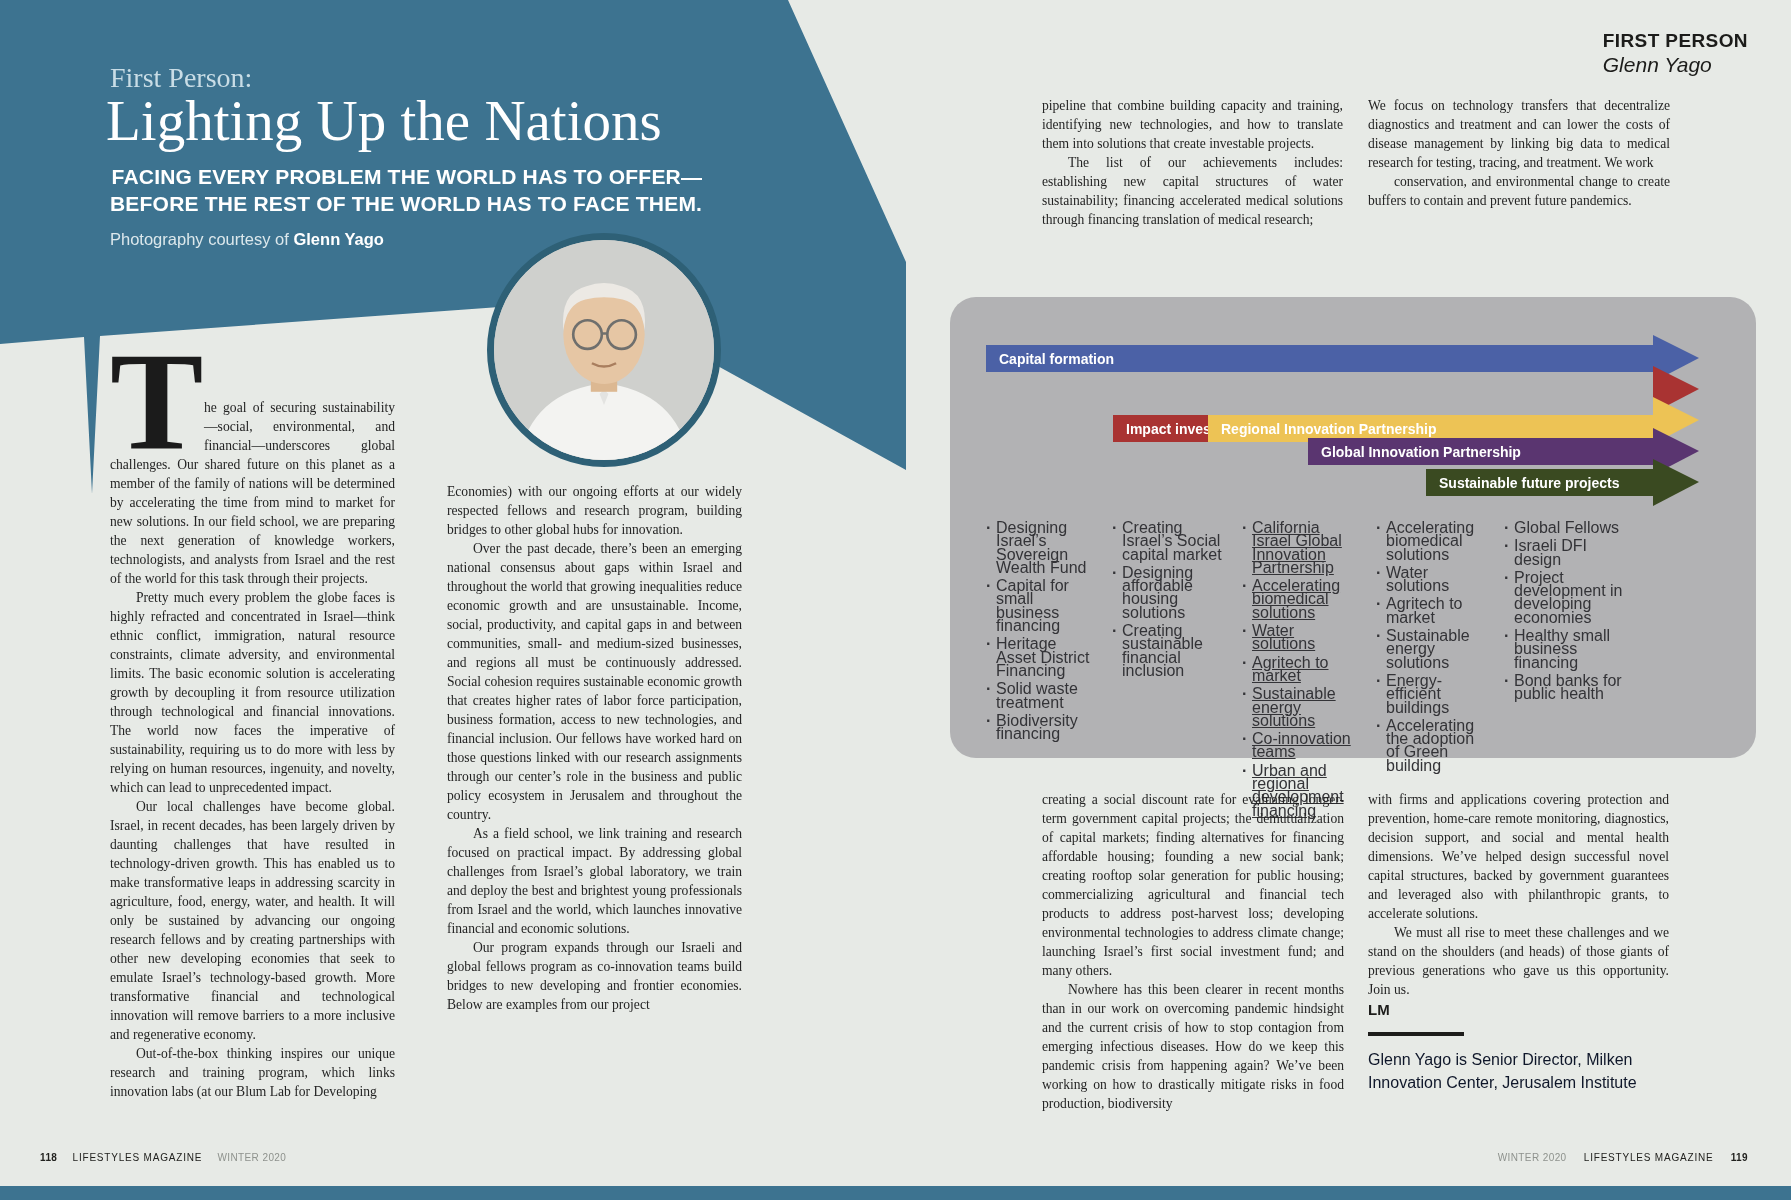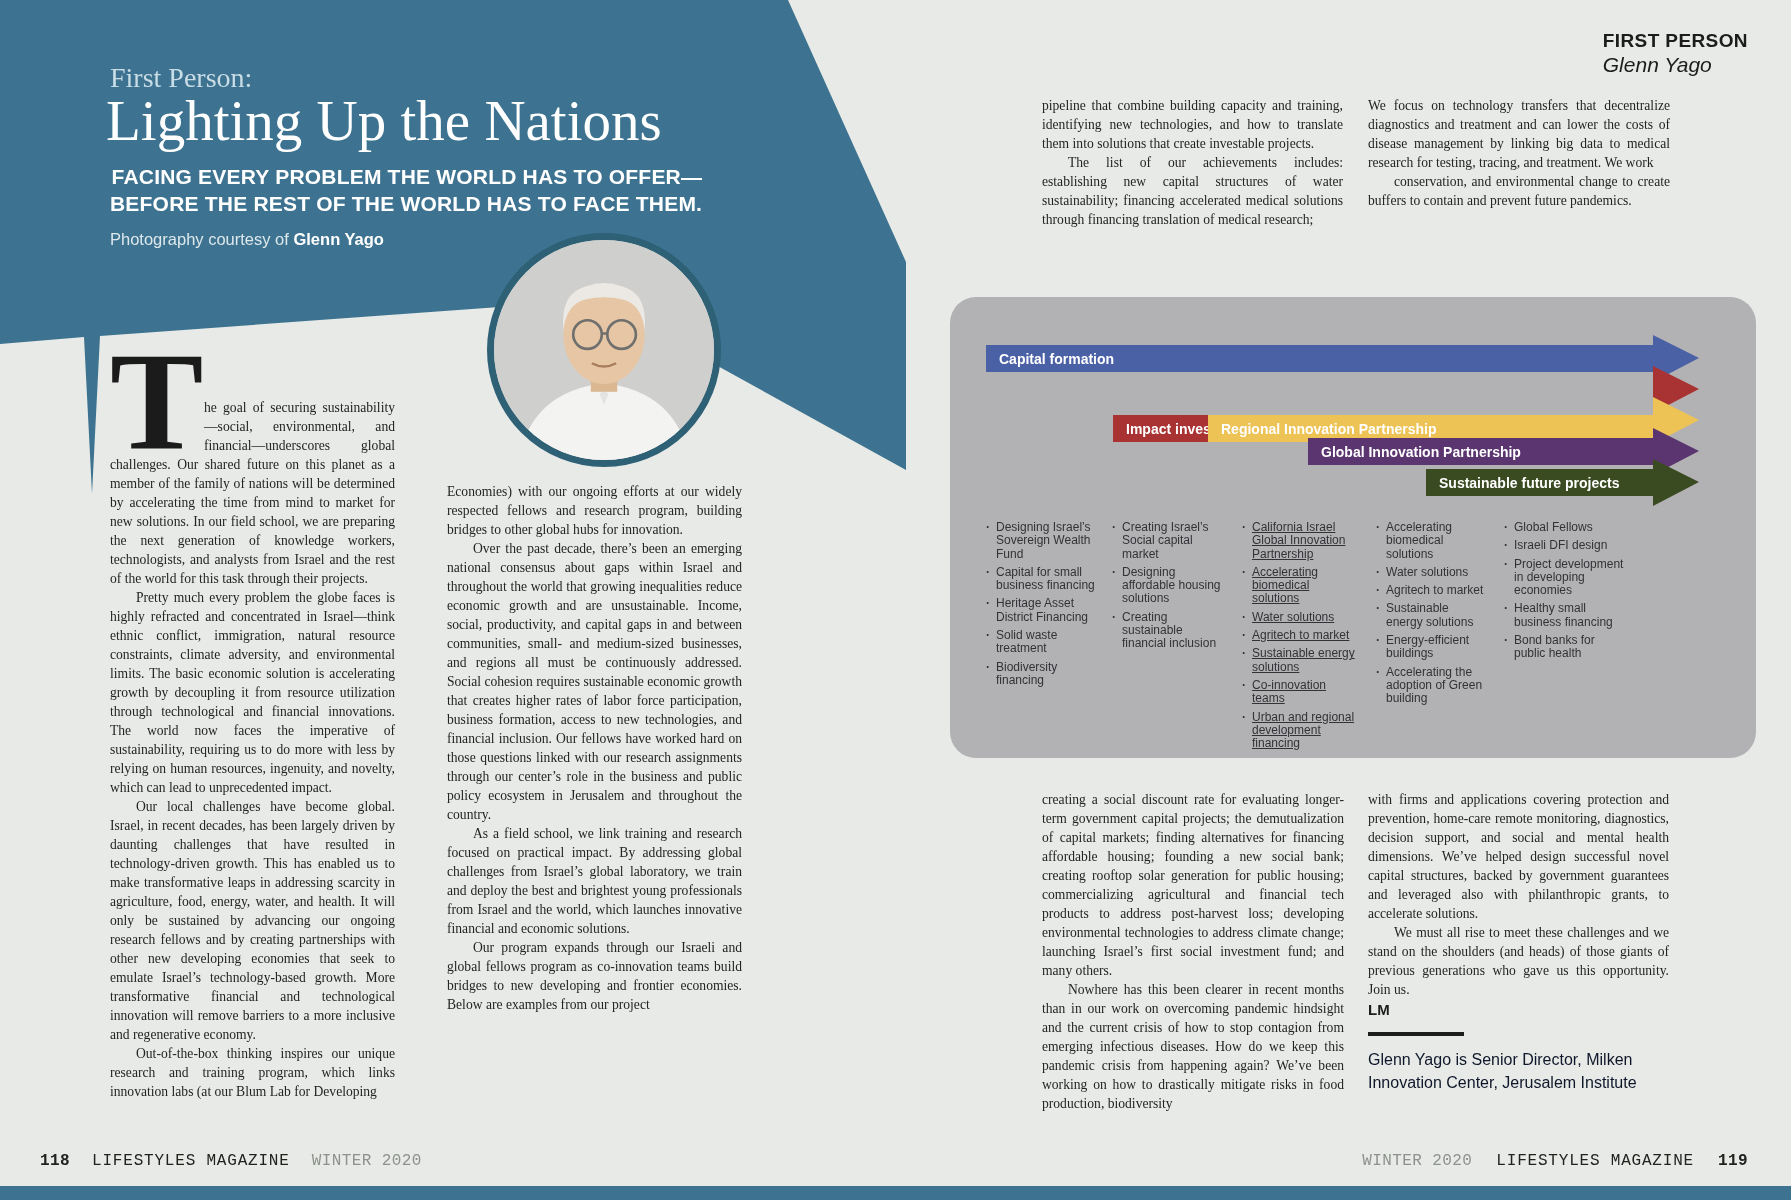--- a/index.html
+++ b/index.html
@@ -45,33 +45,33 @@
   .bar{position:absolute;height:27px;display:flex;align-items:center;padding-left:13px;box-sizing:border-box;
     color:#fff;font-weight:bold;font-size:14px;white-space:nowrap;}
   .tri{position:absolute;width:0;height:0;border-top:23px solid transparent;border-bottom:24px solid transparent;border-left:46px solid #000;}
   .bar1{left:36px;top:48px;width:667px;}  .tri1{left:703px;top:38px;}
   .bar2{left:163px;top:79px;width:540px;margin-top:39px;} .tri2{left:703px;top:69px;}
   .bar3{left:258px;top:110px;width:445px;margin-top:8px;}.tri3{left:703px;top:100px;}
   .bar4{left:358px;top:141px;width:345px;}.tri4{left:703px;top:131px;}
   .bar5{left:476px;top:172px;width:243px;}.tri5{left:703px;top:162px;}
 
   .bullets{position:absolute;top:224px;margin:0;padding:0;list-style:none;
-    font-size:12px;line-height:13.3px;color:#333337;text-align:left;}
+    font-size:16px;line-height:13.3px;color:#333337;text-align:left;}
   .bullets li{position:relative;padding-left:12px;margin-bottom:5px;}
   .bullets li::before{content:"·";position:absolute;left:2px;top:0;font-weight:bold;}
   .bc1{left:34px;width:112px;} .bc2{left:160px;width:116px;} .bc3{left:290px;width:120px;text-decoration:underline;}
   .bc4{left:424px;width:114px;} .bc5{left:552px;width:122px;}
 
   
   .end-mark{font:bold 15px "Liberation Sans",sans-serif;color:#1d1d1b;margin-top:2px;text-align:left;}
   .byline-rule{width:96px;height:4px;background:#1d1d1b;margin:14px 0 12px 0;}
   .byline{font:16px/23px "Liberation Sans",sans-serif;color:#0f172a;width:275px;text-align:left;text-indent:0 !important;}
 
   
-  .footer{position:absolute;top:1152px;font-size:16px;color:#22221f;letter-spacing:0.4px;white-space:nowrap;font-family:Liberation Mono, monospace;}
+  .footer{position:absolute;top:1152px;font-size:10px;color:#22221f;letter-spacing:0.4px;white-space:nowrap;}
   .footer-left{left:40px;}
   .footer-right{right:43px;text-align:right;}
   .footer .pagenum{font-weight:bold;}
   .footer .mag{letter-spacing:0.8px;margin:0 0 0 12px;}
   .footer .issue{color:#8e928d;margin-left:12px;}
   .footer-right .issue{margin-left:0;}
   .footer-right .mag{margin-left:14px;}
   .footer-right .pagenum{margin-left:14px;}
 </style>
 </head>

